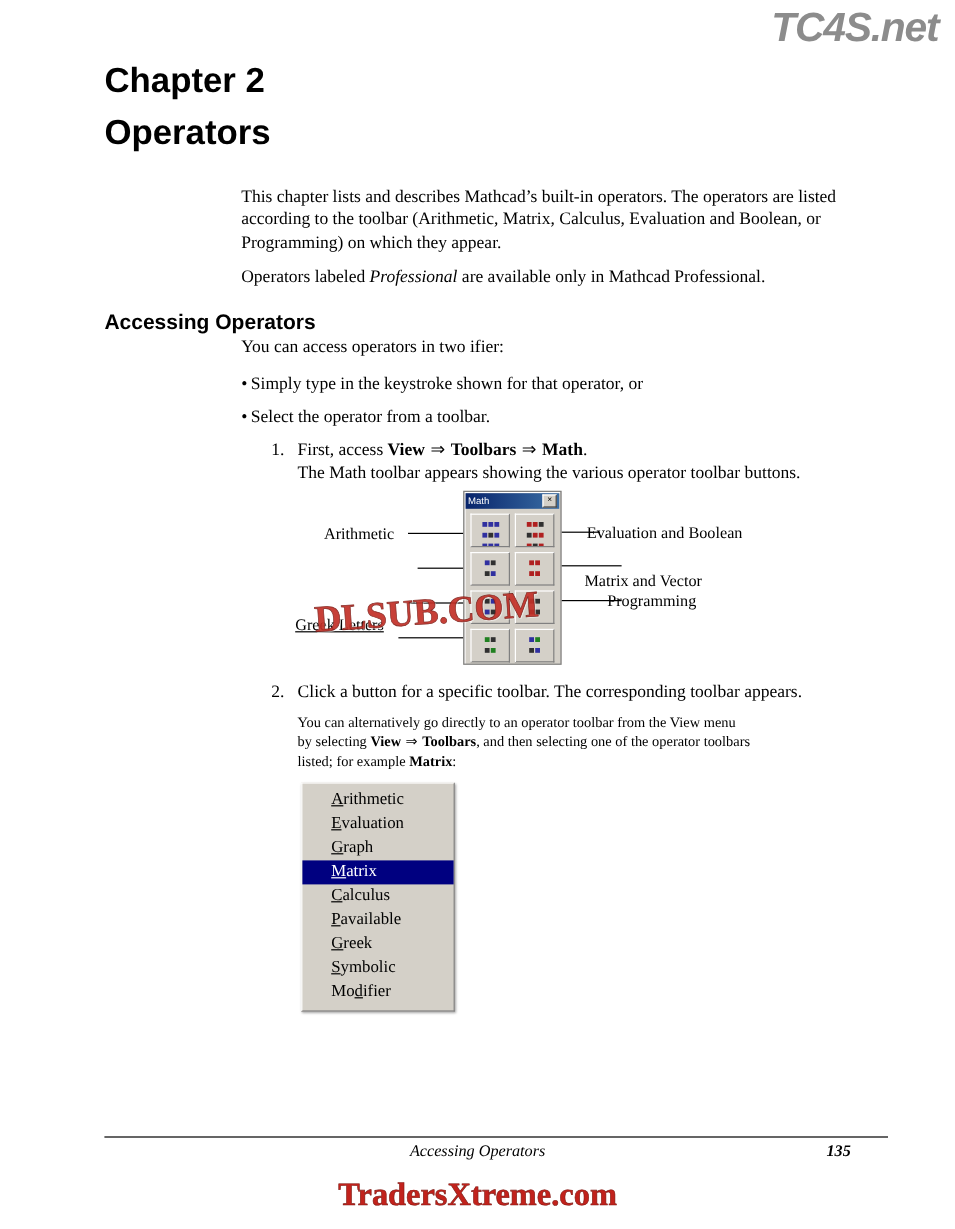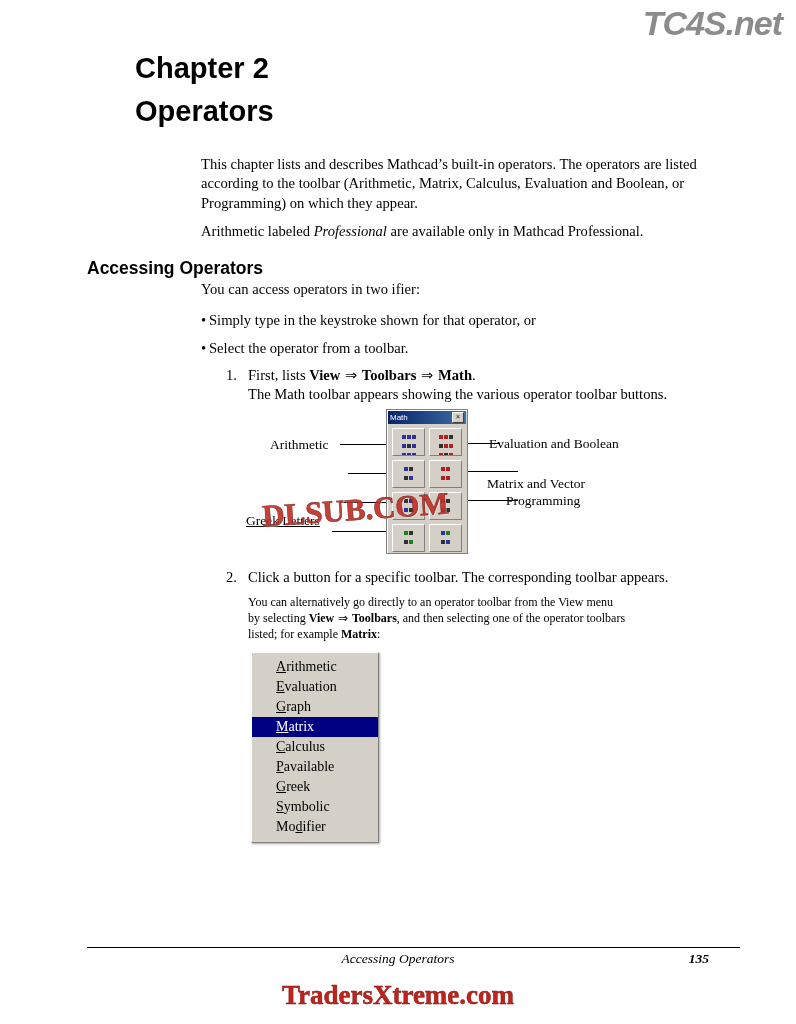--- a/index.html
+++ b/index.html
@@ -60,21 +60,20 @@
   
   .chapter-title {
     position: absolute;
     left: 87px;
     top: 47px;
     font-family: "Liberation Sans", sans-serif;
     font-size: 29px;
     font-weight: bold;
     line-height: 1.47;
     color: #000;
-    margin-left: 48px;
   }
 
   .body-col {
     position: absolute;
     left: 201px;
     width: 540px;
     font-size: 14.6px;
     line-height: 1.33;
     text-align: left;
   }
@@ -313,41 +312,41 @@
 <body>
 
 <div class="chapter-title">
   <div>Chapter 2</div>
   <div>Operators</div>
 </div>
 
 <div class="body-col p-intro">This chapter lists and describes Mathcad’s built-in operators. The operators are listed according to the toolbar (Arithmetic, Matrix, Calculus, Evaluation and Boolean, or Programming) on which they appear.</div>
 
 <div class="body-col p-prof">
-  <span>Arithmetic labeled </span><span class="ital">Professional</span><span> are available only in Mathcad Professional.</span>
+  <span>Operators labeled </span><span class="ital">Professional</span><span> are available only in Mathcad Professional.</span>
 </div>
 
 <div class="section-head">Accessing Operators</div>
 
 <div class="body-col p-two-ways">You can access operators in two ifier:</div>
 
 <div class="bullet b1">
   <span class="dot">•</span>
   <span class="txt">Simply type in the keystroke shown for that operator, or</span>
 </div>
 
 <div class="bullet b2">
   <span class="dot">•</span>
   <span class="txt">Select the operator from a toolbar.</span>
 </div>
 
 <div class="numitem n1">
   <span class="num">1.</span>
   <span class="txt">
-    <span>First, lists </span><b>View</b><span class="arrow-g"> ⇒ </span><b>Toolbars</b><span class="arrow-g"> ⇒ </span><b>Math</b><span>.</span>
+    <span>First, access </span><b>View</b><span class="arrow-g"> ⇒ </span><b>Toolbars</b><span class="arrow-g"> ⇒ </span><b>Math</b><span>.</span>
     <br>
     <span>The Math toolbar appears showing the various operator toolbar buttons.</span>
   </span>
 </div>
 
 <div class="math-tb">
   <div class="math-tb-title">
     <span class="t">Math</span>
     <span class="x">×</span>
   </div>

